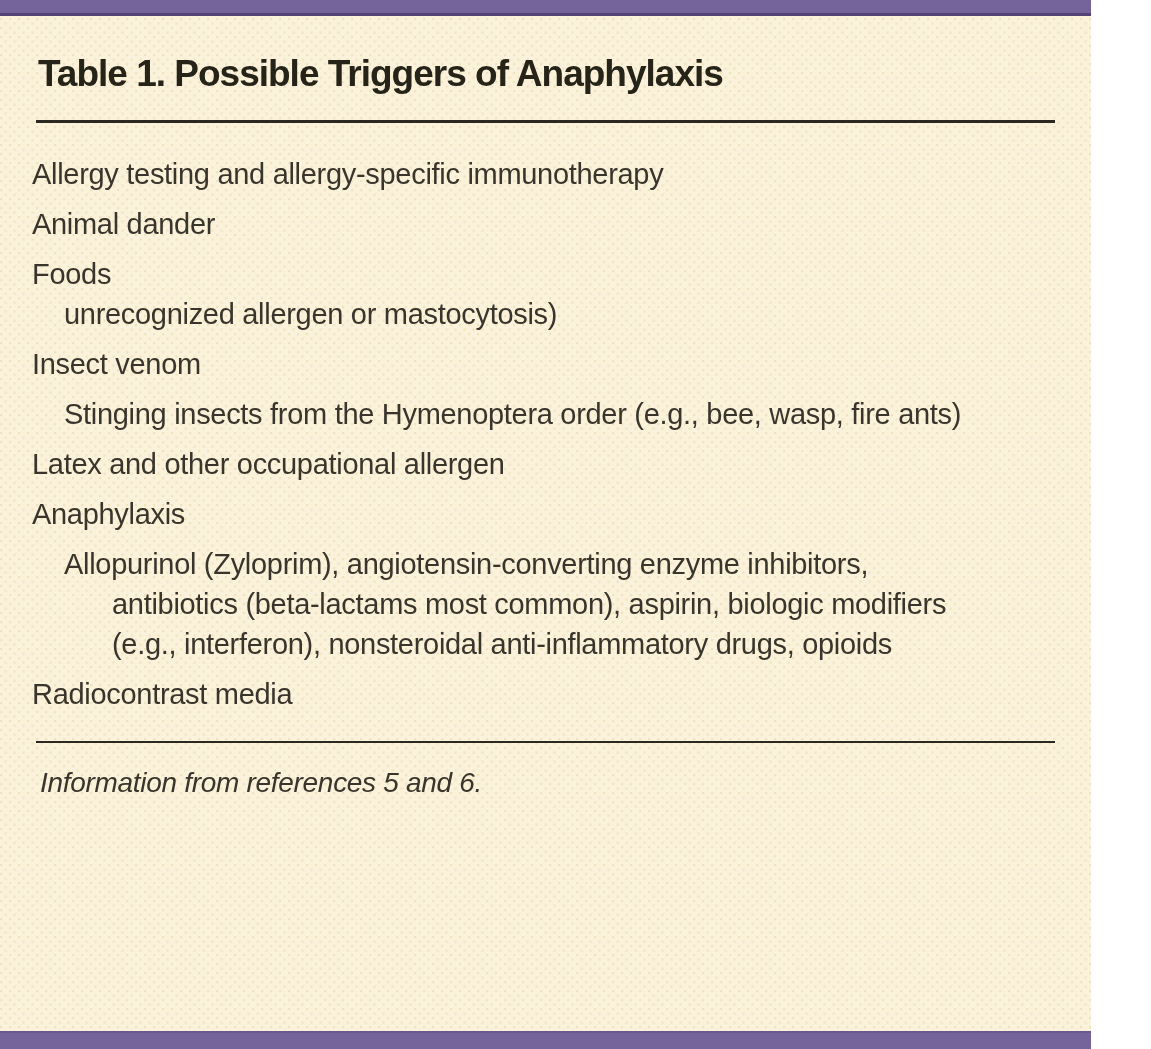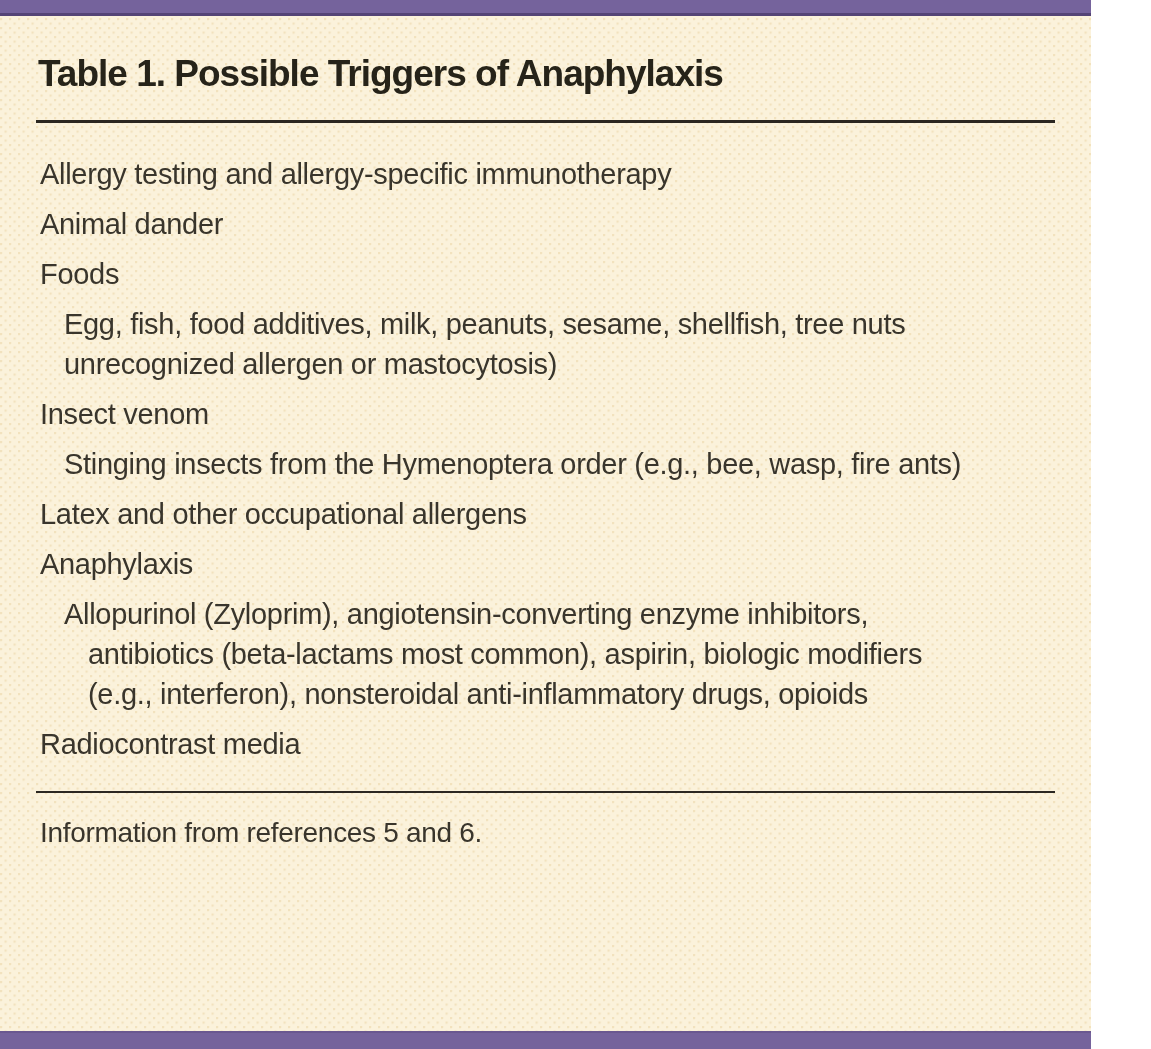--- a/index.html
+++ b/index.html
@@ -54,48 +54,48 @@
     margin-top: 16px;
     font-size: 29px;
     letter-spacing: -0.3px;
   }
   .line {
     line-height: 29px;
     padding-top: 21px;
     white-space: pre;
   }
   .line.wrap { padding-top: 11px; }
-  .indent-0 { padding-left: 40px; }
+  .indent-0 { padding-left: 32px; }
   .indent-1 { padding-left: 64px; }
-  .indent-2 { padding-left: 88px; }
+  .indent-2 { padding-left: 112px; }
 
   .footnote {
     margin: 24px 36px 0 40px;
+    font-style: italic;
     font-size: 28px;
     line-height: 32px;
     letter-spacing: -0.3px;
     color: var(--text, #39352C);
   }
 </style>
 </head>
 <body>
 
 <div class="panel" style="--accent: #75639C; --accent-edge: #544476; --accent-edge-soft: #6A5890; --bg: #FBF2DB; --dot: #F2E2BE; --text: #39352C; --title-text: #262319; --rule: #2B2721;">
   <div class="bar-top"></div>
   <h1 class="title">Table 1. Possible Triggers of Anaphylaxis</h1>
   <div class="rule rule-top"></div>
   <div class="list">
       <div class="line indent-0">Allergy testing and allergy-specific immunotherapy</div>
       <div class="line indent-0">Animal dander</div>
       <div class="line indent-0">Foods</div>
-      <div class="line indent-1">Egg, fish, food additives, milk, peanuts, sesame, shellfish, tree nuts</div>
       <div class="line indent-1 wrap">unrecognized allergen or mastocytosis)</div>
       <div class="line indent-0">Insect venom</div>
       <div class="line indent-1">Stinging insects from the Hymenoptera order (e.g., bee, wasp, fire ants)</div>
-      <div class="line indent-0">Latex and other occupational allergens</div>
+      <div class="line indent-0">Latex and other occupational allergen</div>
       <div class="line indent-0">Anaphylaxis</div>
       <div class="line indent-1">Allopurinol (Zyloprim), angiotensin-converting enzyme inhibitors,</div>
       <div class="line indent-2 wrap">antibiotics (beta-lactams most common), aspirin, biologic modifiers</div>
       <div class="line indent-2 wrap">(e.g., interferon), nonsteroidal anti-inflammatory drugs, opioids</div>
       <div class="line indent-0">Radiocontrast media</div>
     </div>
   <div class="rule rule-bottom"></div>
   <div class="footnote">Information from references 5 and 6.</div>
   <div class="bar-bottom"></div>
 </div>

